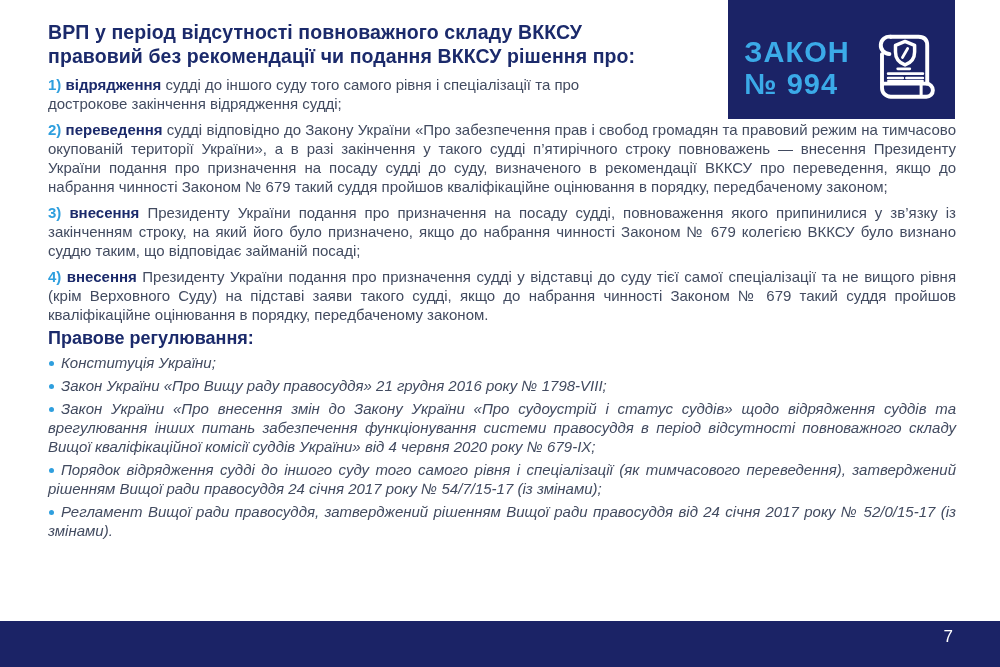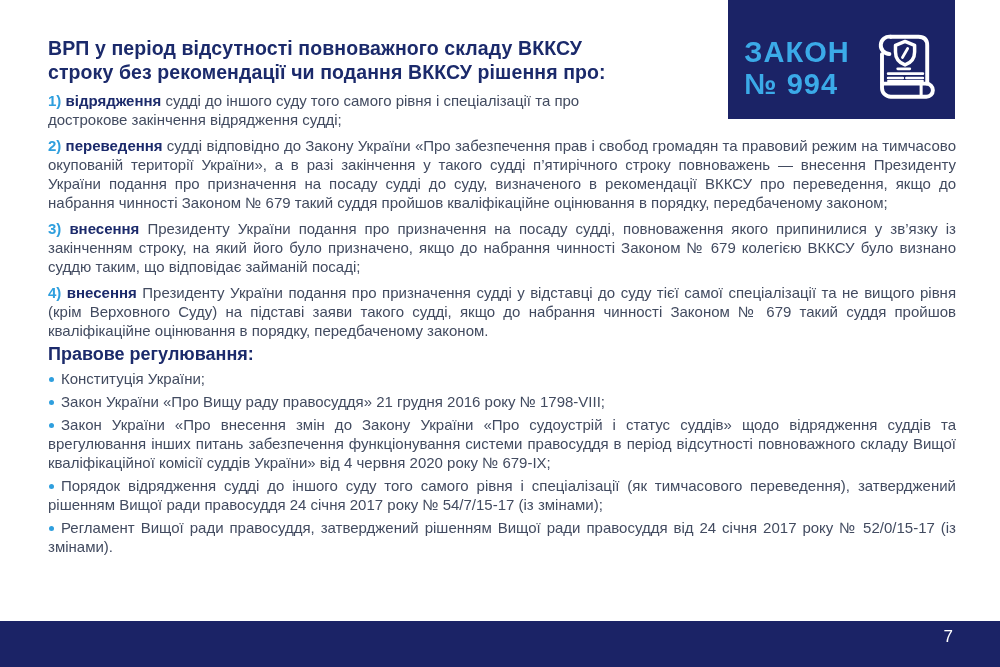--- a/index.html
+++ b/index.html
@@ -2,39 +2,39 @@
 <html lang="uk"><head>
 <meta charset="utf-8">
 <style>
   html, body { margin:0; padding:0; }
   body {
     width:1000px; height:667px; position:relative;
     background:#ffffff; overflow:hidden;
     font-family:"Liberation Sans", "DejaVu Sans", sans-serif;
     -webkit-font-smoothing:antialiased;
   }
-  .content { position:absolute; left:48px; top:36px; width:908px; }
+  .content { position:absolute; left:48px; top:20px; width:908px; }
   .heading {
     color:#1B2A6B; font-weight:bold; font-size:19.5px; line-height:24px;
     margin:0; letter-spacing:0.1px;
   }
   .item {
     margin:7px 0 0 0; font-size:15px; line-height:19px;
     color:#424B60; text-align:justify;
   }
   .item.first { text-align:left; max-width:610px; }
   .item .marker { color:#2F9FDE; font-weight:bold; }
   .item .bold-word { color:#1B2A6B; font-weight:bold; }
   .section-heading {
     color:#1B2A6B; font-weight:bold; font-size:18px; line-height:22px;
     margin:3px 0 2px 0;
   }
   .bullet {
     margin:4px 0 0 0; font-size:15px; line-height:19px;
-    color:#424B60; text-align:justify;
+    color:#424B60; text-align:justify;font-style:italic;
   }
   .dot {
     display:inline-block; width:5px; height:5px; border-radius:50%;
     background:#2F9FDE; margin:0 7px 2px 1px; vertical-align:middle;
   }
   .badge {
     position:absolute; left:728px; top:0; width:227px; height:119px;
     background:#1B2366; display:flex; align-items:center; justify-content:center;
     gap:15px; padding-top:16px; box-sizing:border-box;
   }
@@ -48,21 +48,21 @@
   }
   .page-num {
     position:absolute; right:47px; top:6px; color:#ffffff;
     font-size:17px; font-weight:normal;
   }
 </style>
 </head>
 <body>
 
 <div class="content">
-  <h1 class="heading"><span>ВРП у період відсутності повноважного складу ВККСУ</span><br><span>строку без рекомендації чи подання ВККСУ рішення про:</span></h1>
+  <h1 class="heading"><span>ВРП у період відсутності повноважного складу ВККСУ</span><br><span>правовий без рекомендації чи подання ВККСУ рішення про:</span></h1>
 
   <p class="item first"><span class="marker">1)</span> <span class="bold-word">відрядження</span> <span>судді до іншого суду того самого рівня і спеціалізації та про дострокове закінчення відрядження судді;</span></p>
 
   <p class="item"><span class="marker">2)</span> <span class="bold-word">переведення</span> <span>судді відповідно до Закону України «Про забезпечення прав і свобод громадян та правовий режим на тимчасово окупованій території України», а в разі закінчення у такого судді п’ятирічного строку повноважень — внесення Президенту України подання про призначення на посаду судді до суду, визначеного в рекомендації ВККСУ про переведення, якщо до набрання чинності Законом № 679 такий суддя пройшов кваліфікаційне оцінювання в порядку, передбаченому законом;</span></p>
 
   <p class="item"><span class="marker">3)</span> <span class="bold-word">внесення</span> <span>Президенту України подання про призначення на посаду судді, повноваження якого припинилися у зв’язку із закінченням строку, на який його було призначено, якщо до набрання чинності Законом № 679 колегією ВККСУ було визнано суддю таким, що відповідає займаній посаді;</span></p>
 
   <p class="item"><span class="marker">4)</span> <span class="bold-word">внесення</span> <span>Президенту України подання про призначення судді у відставці до суду тієї самої спеціалізації та не вищого рівня (крім Верховного Суду) на підставі заяви такого судді, якщо до набрання чинності Законом № 679 такий суддя пройшов кваліфікаційне оцінювання в порядку, передбаченому законом.</span></p>
 
   <h2 class="section-heading">Правове регулювання:</h2>

